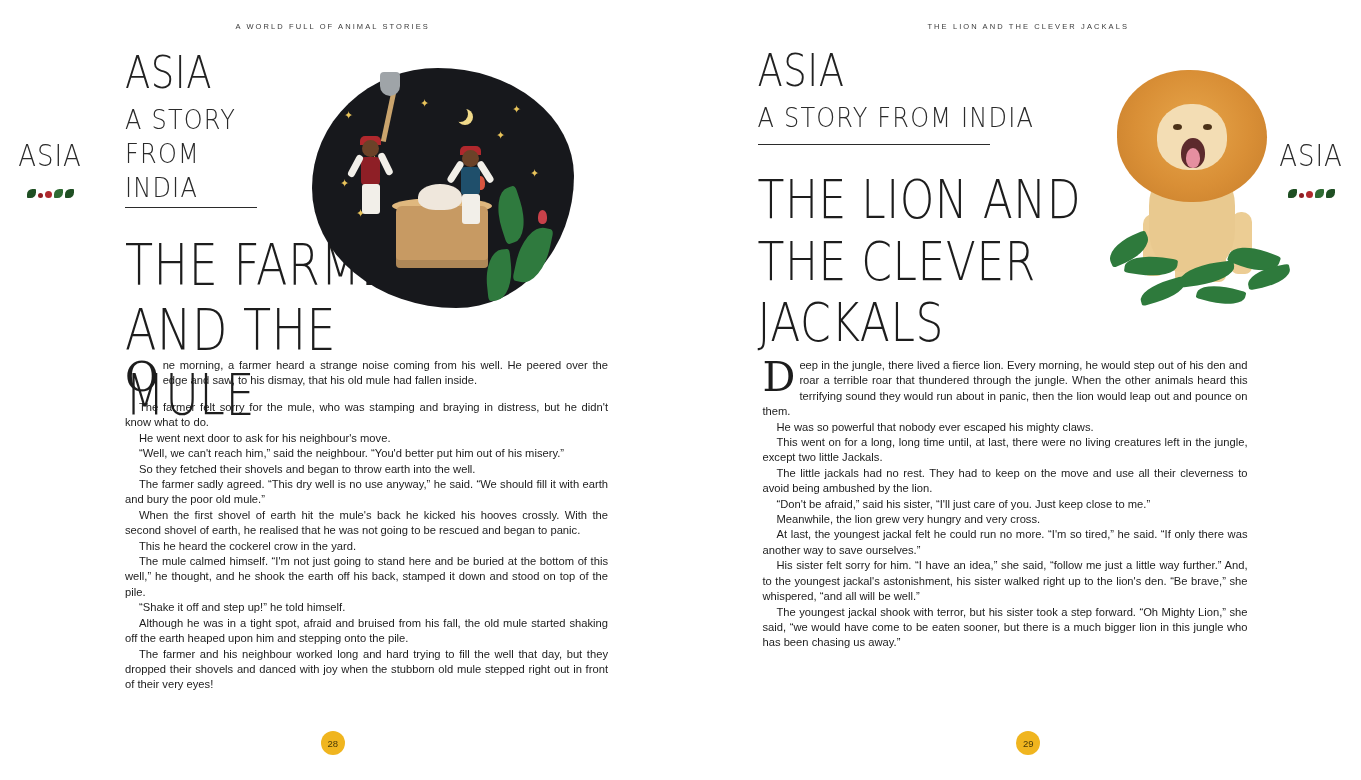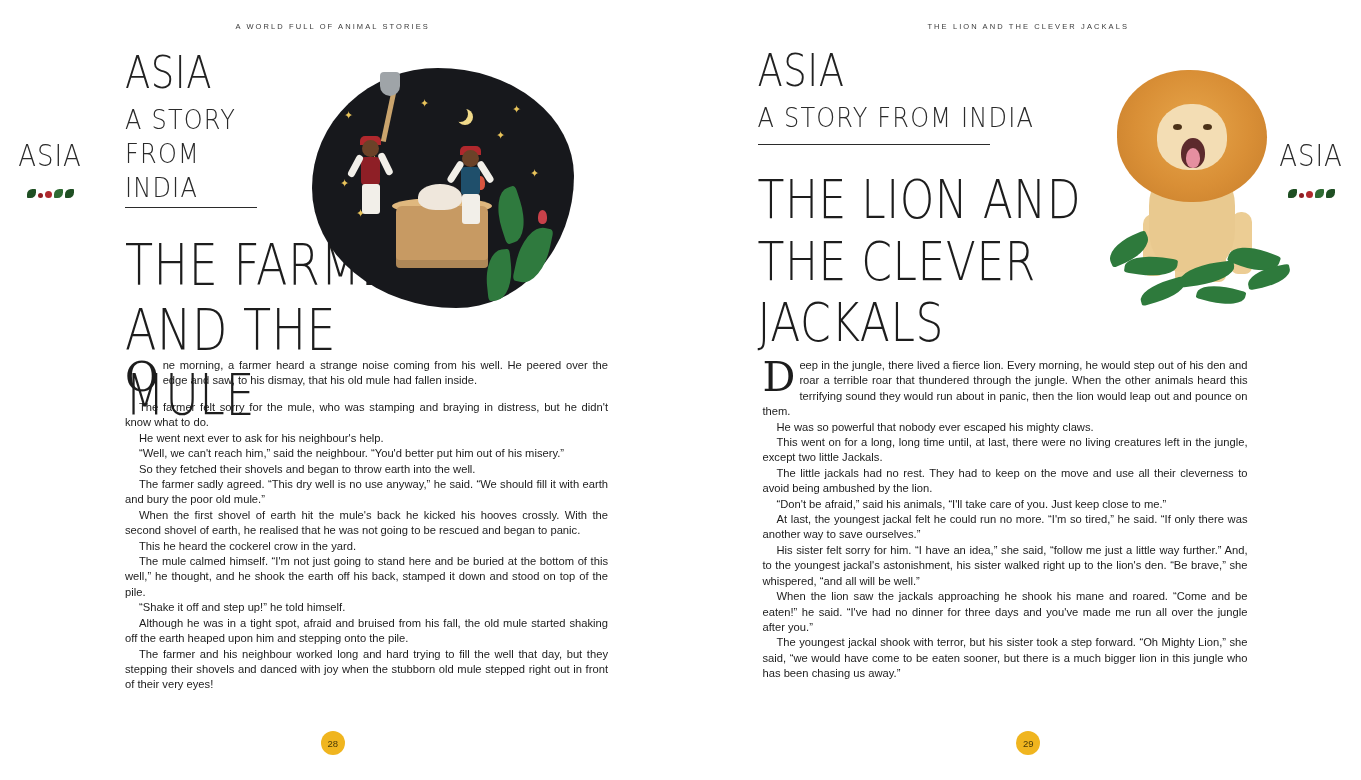--- a/index.html
+++ b/index.html
@@ -423,30 +423,30 @@
         <div class="body" style="background:#1f4f6b;"></div>
         <div class="legs"></div>
         <div class="arm" style="left:-6px; top:10px; transform:rotate(32deg);"></div>
         <div class="arm" style="left:24px; top:10px; transform:rotate(-32deg);"></div>
       </div>
     </div>
 
     <div class="bodytext">
       <p class="first dropcap-para"><span class="dropcap">O</span><span>ne morning, a farmer heard a strange noise coming from his well. He peered over the edge and saw, to his dismay, that his old mule had fallen inside.</span></p>
       <p>The farmer felt sorry for the mule, who was stamping and braying in distress, but he didn't know what to do.</p>
-      <p>He went next ever to ask for his neighbour's help.</p>
+      <p>He went next door to ask for his neighbour's move.</p>
       <p>“Well, we can't reach him,” said the neighbour. “You'd better put him out of his misery.”</p>
       <p>So they fetched their shovels and began to throw earth into the well.</p>
       <p>The farmer sadly agreed. “This dry well is no use anyway,” he said. “We should fill it with earth and bury the poor old mule.”</p>
       <p>When the first shovel of earth hit the mule's back he kicked his hooves crossly. With the second shovel of earth, he realised that he was not going to be rescued and began to panic.</p>
       <p>This he heard the cockerel crow in the yard.</p>
       <p>The mule calmed himself. “I'm not just going to stand here and be buried at the bottom of this well,” he thought, and he shook the earth off his back, stamped it down and stood on top of the pile.</p>
       <p>“Shake it off and step up!” he told himself.</p>
       <p>Although he was in a tight spot, afraid and bruised from his fall, the old mule started shaking off the earth heaped upon him and stepping onto the pile.</p>
-      <p>The farmer and his neighbour worked long and hard trying to fill the well that day, but they stepping their shovels and danced with joy when the stubborn old mule stepped right out in front of their very eyes!</p>
+      <p>The farmer and his neighbour worked long and hard trying to fill the well that day, but they dropped their shovels and danced with joy when the stubborn old mule stepped right out in front of their very eyes!</p>
     </div>
 
     <div class="folio">28</div>
   </div>
 
   <div class="page right">
 
     <div class="running-head">THE LION AND THE CLEVER JACKALS</div>
 
     <div class="edge-tab right">
@@ -489,23 +489,23 @@
       <div class="foliage" style="left:168px; top:226px; width:44px; height:18px; transform:rotate(-12deg);"></div>
       <div class="foliage" style="left:60px; top:240px; width:48px; height:18px; transform:rotate(-16deg);"></div>
       <div class="foliage" style="left:118px; top:244px; width:48px; height:18px; transform:rotate(14deg);"></div>
     </div>
 
     <div class="bodytext">
       <p class="first dropcap-para"><span class="dropcap">D</span><span>eep in the jungle, there lived a fierce lion. Every morning, he would step out of his den and roar a terrible roar that thundered through the jungle. When the other animals heard this terrifying sound they would run about in panic, then the lion would leap out and pounce on them.</span></p>
       <p>He was so powerful that nobody ever escaped his mighty claws.</p>
       <p>This went on for a long, long time until, at last, there were no living creatures left in the jungle, except two little Jackals.</p>
       <p>The little jackals had no rest. They had to keep on the move and use all their cleverness to avoid being ambushed by the lion.</p>
-      <p>“Don't be afraid,” said his animals, “I'll take care of you. Just keep close to me.”</p>
+      <p>“Don't be afraid,” said his sister, “I'll just care of you. Just keep close to me.”</p>
+      <p>Meanwhile, the lion grew very hungry and very cross.</p>
       <p>At last, the youngest jackal felt he could run no more. “I'm so tired,” he said. “If only there was another way to save ourselves.”</p>
       <p>His sister felt sorry for him. “I have an idea,” she said, “follow me just a little way further.” And, to the youngest jackal's astonishment, his sister walked right up to the lion's den. “Be brave,” she whispered, “and all will be well.”</p>
-      <p>When the lion saw the jackals approaching he shook his mane and roared. “Come and be eaten!” he said. “I've had no dinner for three days and you've made me run all over the jungle after you.”</p>
       <p>The youngest jackal shook with terror, but his sister took a step forward. “Oh Mighty Lion,” she said, “we would have come to be eaten sooner, but there is a much bigger lion in this jungle who has been chasing us away.”</p>
     </div>
 
     <div class="folio">29</div>
   </div>
 
 </div>
 
 </body></html>

